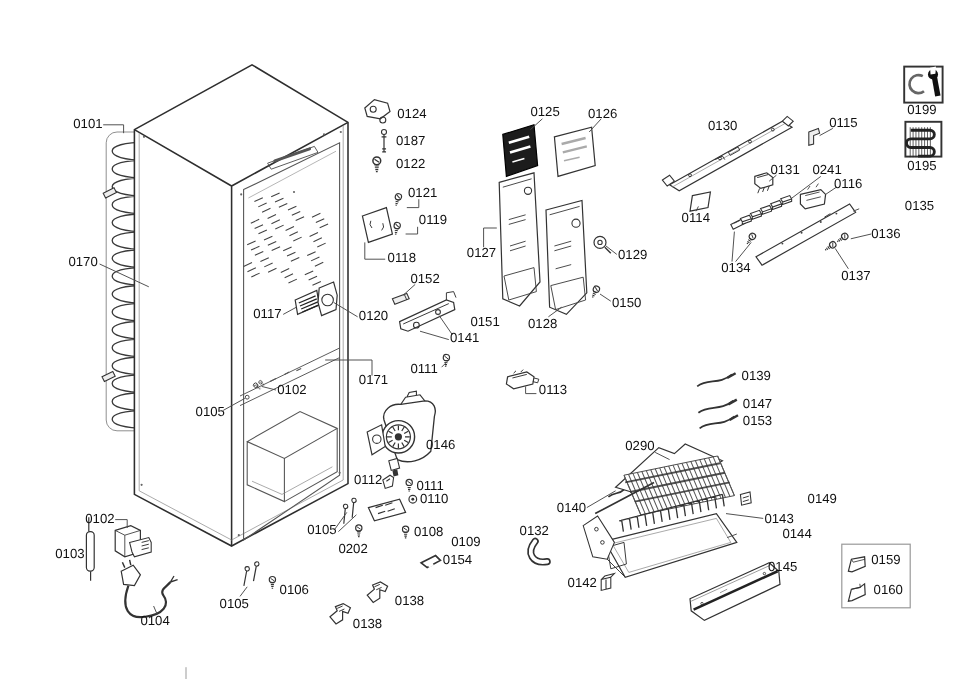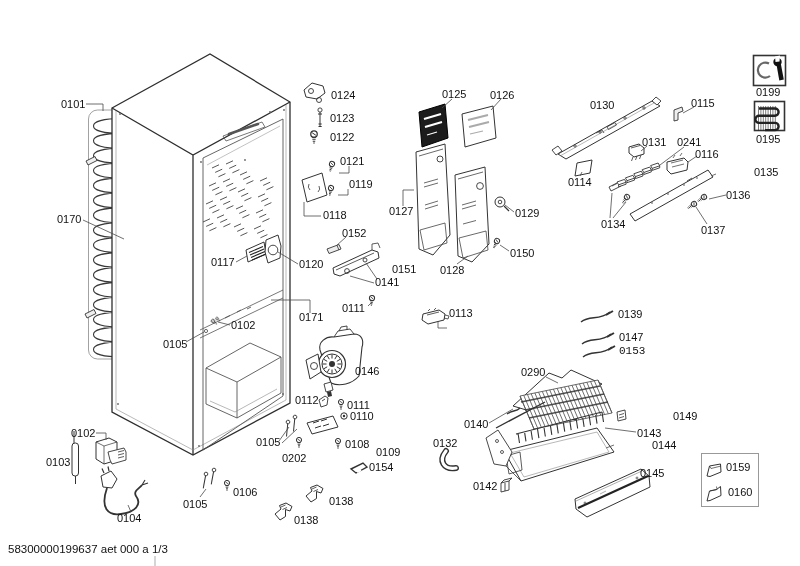--- a/index.html
+++ b/index.html
@@ -273,49 +273,49 @@
 
 <div id="label-layer">
       <div class="plabel" style="left: 61px; top: 99px;">0101</div>
       <div class="plabel" style="left: 57px; top: 214px;">0170</div>
       <div class="plabel" style="left: 211px; top: 257px;">0117</div>
       <div class="plabel" style="left: 299px; top: 259px;">0120</div>
       <div class="plabel" style="left: 299px; top: 312px;">0171</div>
       <div class="plabel" style="left: 231px; top: 320px;">0102</div>
       <div class="plabel" style="left: 163px; top: 339px;">0105</div>
       <div class="plabel" style="left: 331px; top: 90px;">0124</div>
-      <div class="plabel" style="left: 330px; top: 113px;">0123</div>
+      <div class="plabel" style="left: 330px; top: 113px;">0187</div>
       <div class="plabel" style="left: 330px; top: 132px;">0122</div>
       <div class="plabel" style="left: 340px; top: 156px;">0121</div>
       <div class="plabel" style="left: 337px; top: 179px; padding-left: 12px;">0119</div>
       <div class="plabel" style="left: 323px; top: 210px;">0118</div>
       <div class="plabel" style="left: 342px; top: 228px;">0152</div>
       <div class="plabel" style="left: 392px; top: 264px;">0151</div>
       <div class="plabel" style="left: 375px; top: 277px;">0141</div>
       <div class="plabel" style="left: 342px; top: 303px;">0111</div>
       <div class="plabel" style="left: 442px; top: 89px;">0125</div>
       <div class="plabel" style="left: 490px; top: 90px;">0126</div>
       <div class="plabel" style="left: 389px; top: 206px;">0127</div>
       <div class="plabel" style="left: 440px; top: 265px;">0128</div>
       <div class="plabel" style="left: 515px; top: 208px;">0129</div>
       <div class="plabel" style="left: 510px; top: 248px;">0150</div>
-      <div class="plabel" style="left: 449px; top: 308px;">0113</div>
+      <div class="plabel" style="left: 449px; top: 320px;">0113</div>
       <div class="plabel" style="left: 590px; top: 100px;">0130</div>
       <div class="plabel" style="left: 691px; top: 98px;">0115</div>
       <div class="plabel" style="left: 642px; top: 137px;">0131</div>
       <div class="plabel" style="left: 677px; top: 137px;">0241</div>
       <div class="plabel" style="left: 695px; top: 149px;">0116</div>
       <div class="plabel" style="left: 568px; top: 177px;">0114</div>
       <div class="plabel" style="left: 715px; top: 167px; padding-left: 39px;">0135</div>
       <div class="plabel" style="left: 726px; top: 190px;">0136</div>
       <div class="plabel" style="left: 601px; top: 219px;">0134</div>
       <div class="plabel" style="left: 701px; top: 225px;">0137</div>
       <div class="plabel" style="left: 618px; top: 309px;">0139</div>
       <div class="plabel" style="left: 619px; top: 332px;">0147</div>
-      <div class="plabel" style="left: 619px; top: 346px; font-family: Liberation Mono, monospace;">0153</div>
+      <div class="plabel" style="left: 619px; top: 346px;">0153</div>
       <div class="plabel" style="left: 521px; top: 367px;">0290</div>
       <div class="plabel" style="left: 464px; top: 419px;">0140</div>
       <div class="plabel" style="left: 629px; top: 411px; padding-left: 44px;">0149</div>
       <div class="plabel" style="left: 637px; top: 428px;">0143</div>
       <div class="plabel" style="left: 615px; top: 440px; padding-left: 37px;">0144</div>
       <div class="plabel" style="left: 433px; top: 438px;">0132</div>
       <div class="plabel" style="left: 473px; top: 481px;">0142</div>
       <div class="plabel" style="left: 640px; top: 468px;">0145</div>
       <div class="plabel" style="left: 355px; top: 366px;">0146</div>
       <div class="plabel" style="left: 295px; top: 395px;">0112</div>
@@ -332,15 +332,14 @@
       <div class="plabel" style="left: 183px; top: 499px;">0105</div>
       <div class="plabel" style="left: 233px; top: 487px;">0106</div>
       <div class="plabel" style="left: 329px; top: 496px;">0138</div>
       <div class="plabel" style="left: 294px; top: 515px;">0138</div>
       <div class="plabel" style="left: 756px; top: 87px;">0199</div>
       <div class="plabel" style="left: 756px; top: 134px;">0195</div>
       <div class="plabel" style="left: 726px; top: 462px;">0159</div>
       <div class="plabel" style="left: 728px; top: 487px;">0160</div>
     </div>
 
-<div class="footer">58300000199637 aet 000 a 1/3</div>
 
 </div>
 
 </body></html>

